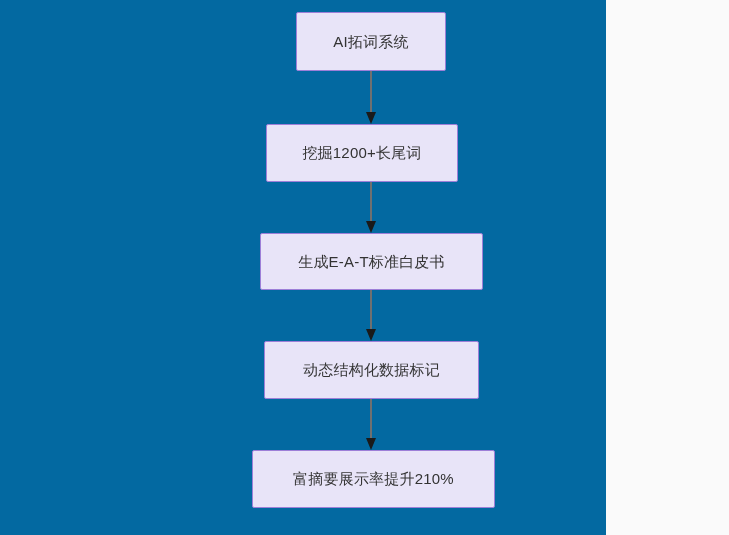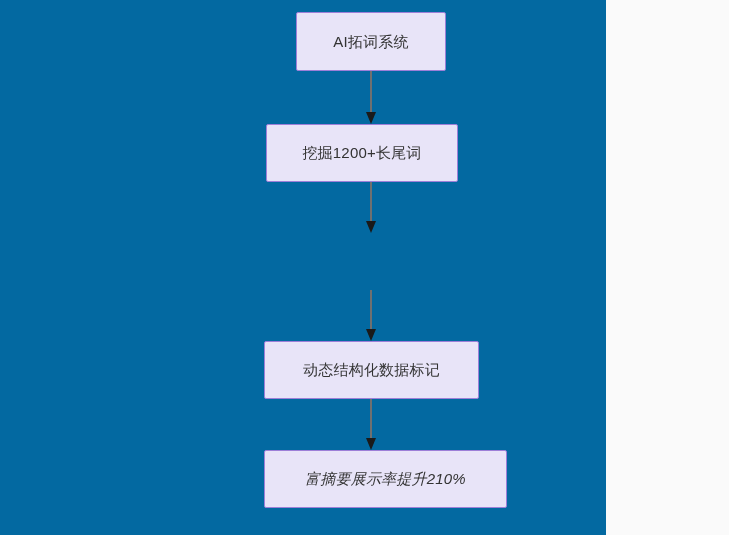--- a/index.html
+++ b/index.html
@@ -49,21 +49,21 @@
     fill: none;
   }
   .edge-head {
     fill: #1a1a1a;
   }
   
   #node-1 { left: 296px; top: 12px;  width: 150px; height: 59px; }
   #node-2 { left: 266px; top: 124px; width: 192px; height: 58px; }
   #node-3 { left: 260px; top: 233px; width: 223px; height: 57px; }
   #node-4 { left: 264px; top: 341px; width: 215px; height: 58px; text-align: right; }
-  #node-5 { left: 264px; top: 450px; width: 243px; height: 58px; font-style: italic; }
+  #node-5 { left: 252px; top: 450px; width: 243px; height: 58px; }
   
   #edge-1 { left: 363px; top: 71px;  width: 16px; height: 53px; }
   #edge-2 { left: 363px; top: 182px; width: 16px; height: 51px; }
   #edge-3 { left: 363px; top: 290px; width: 16px; height: 51px; }
   #edge-4 { left: 363px; top: 399px; width: 16px; height: 51px; }
 </style>
 </head>
 <body>
 
 <div id="flow-root">
@@ -79,20 +79,23 @@
 
   <div class="node" id="node-2">
     <span class="node-label">挖掘1200+长尾词</span>
   </div>
 
   <svg class="edge" id="edge-2" viewBox="0 0 16 51" width="16" height="51">
     <path class="edge-line" d="M8 0 L8 41"></path>
     <polygon class="edge-head" points="8,51 3,39 13,39"></polygon>
   </svg>
 
+  <div class="node" id="node-3">
+    <span class="node-label">生成E-A-T标准白皮书</span>
+  </div>
 
   <svg class="edge" id="edge-3" viewBox="0 0 16 51" width="16" height="51">
     <path class="edge-line" d="M8 0 L8 41"></path>
     <polygon class="edge-head" points="8,51 3,39 13,39"></polygon>
   </svg>
 
   <div class="node" id="node-4">
     <span class="node-label">动态结构化数据标记</span>
   </div>
 

